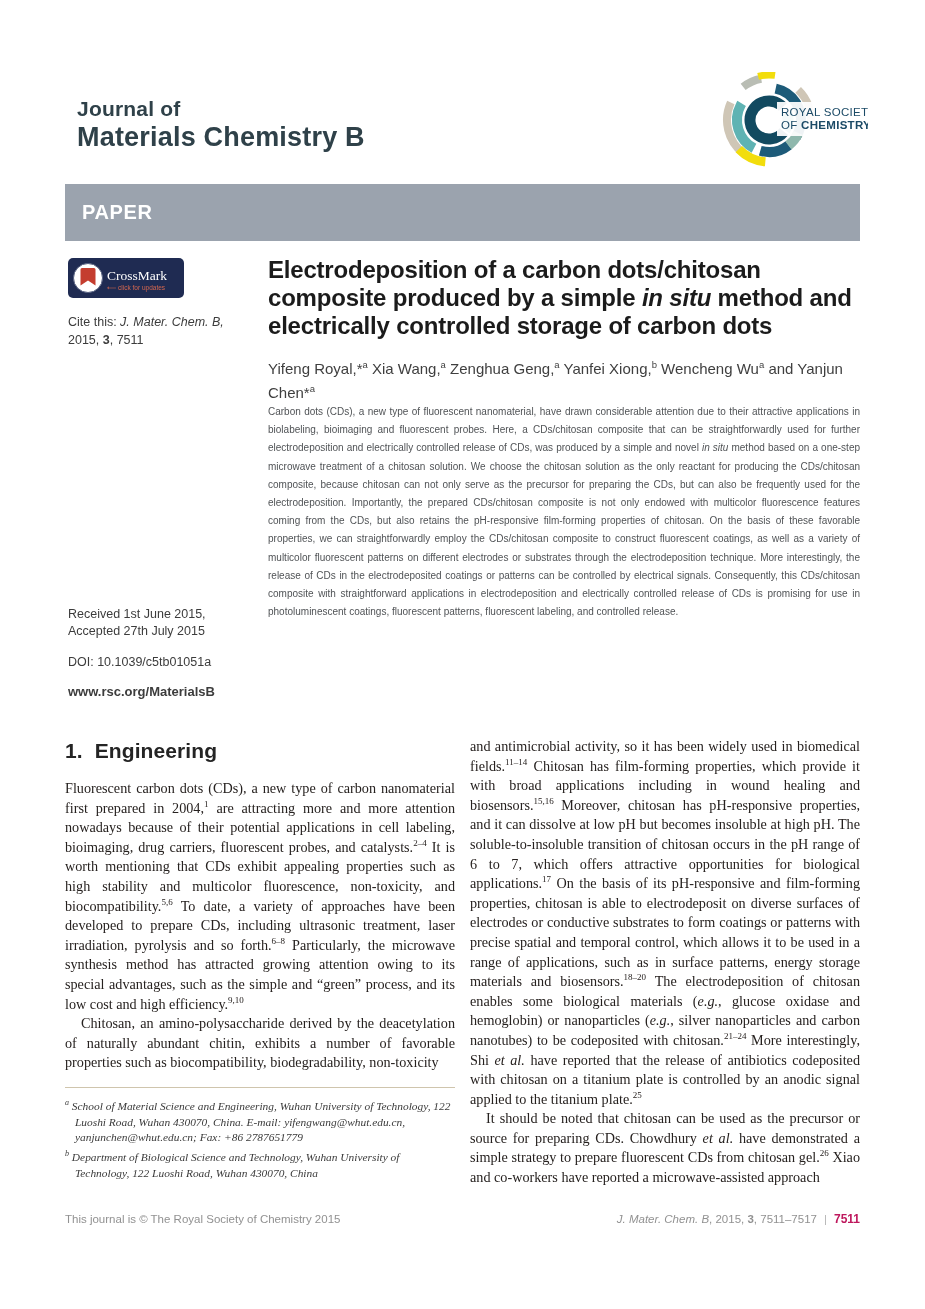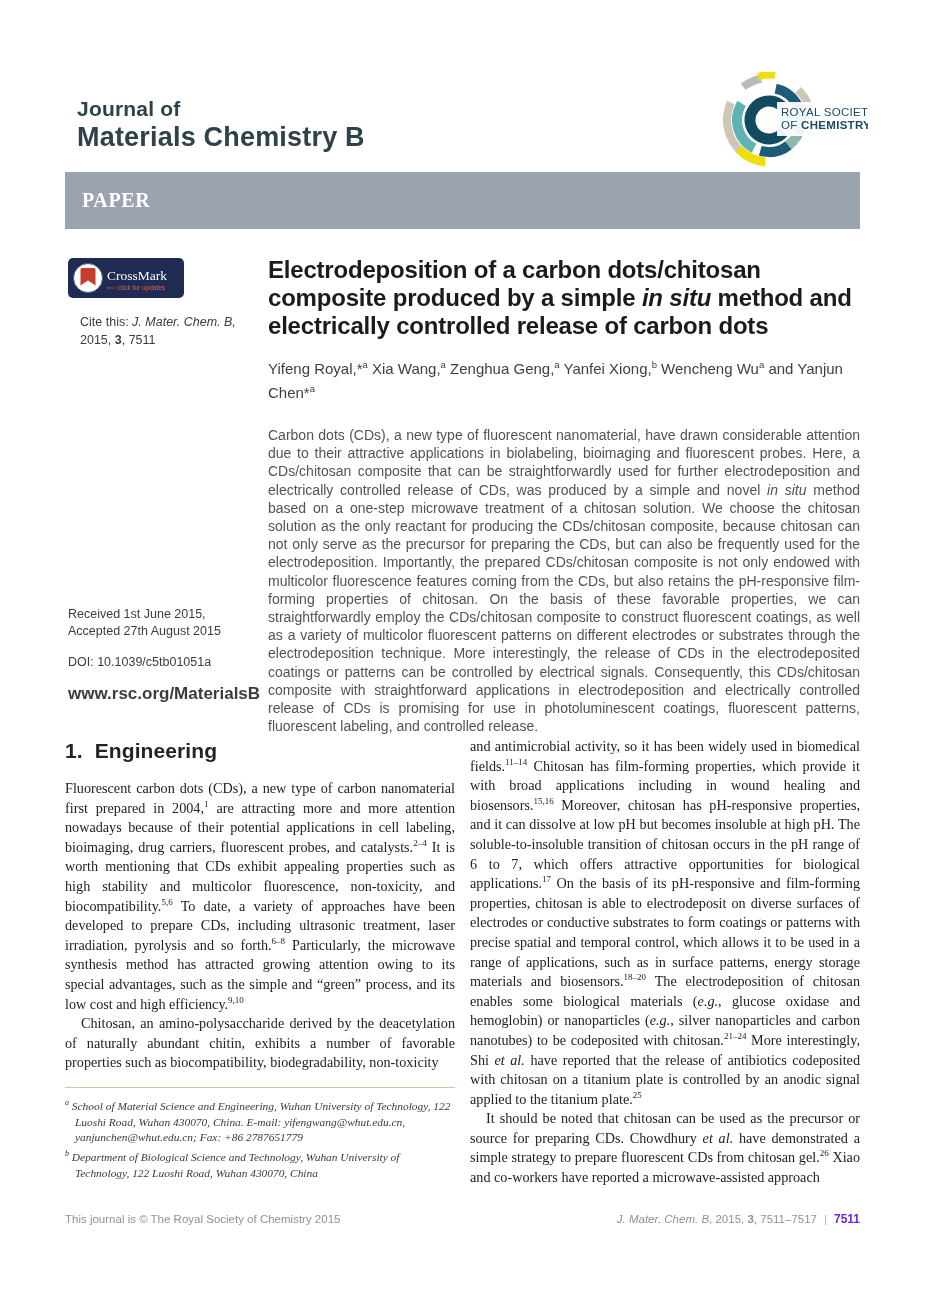--- a/index.html
+++ b/index.html
@@ -7,38 +7,38 @@
   .page {
     position:relative; width:925px; height:1309px; background:#fff;
     font-family:"Liberation Sans", sans-serif; overflow:hidden;
   }
   
   .journal-logo { position:absolute; left:65px; top:96px; color:#2f4149;margin-left:12px; }
   .journal-logo .l1 { font-size:21px; font-weight:700; letter-spacing:.2px; line-height:26px; }
   .journal-logo .l2 { font-size:27px; font-weight:700; letter-spacing:.2px; line-height:30px; }
   .rsc-logo { position:absolute; left:722px; top:72px; }
   .banner {
-    position:absolute; left:65px; top:172px; width:795px; height:57px;
+    position:absolute; left:65px; top:184px; width:795px; height:57px;
     background:#9ba3ae; color:#ffffff; font-size:20px; font-weight:700;
-    letter-spacing:.6px; display:flex; align-items:center; padding-left:17px;font-family:Liberation Serif, serif;
+    letter-spacing:.6px; display:flex; align-items:center; padding-left:17px;
   }
   
   .art-head { position:absolute; left:65px; top:256px; width:795px; display:flex; }
   .meta-col { position:relative; width:187px; height:460px; flex:none; margin-right:16px; }
   .crossmark { position:absolute; left:3px; top:2px; cursor:pointer; }
-  .cite { position:absolute; left:3px; top:57px; width:180px; font-size:12.5px; line-height:18px; color:#3c3c3c;margin-left:12px; }
+  .cite { position:absolute; left:3px; top:57px; width:180px; font-size:12.5px; line-height:18px; color:#3c3c3c; }
   .recv { position:absolute; left:3px; top:350px; font-size:12.5px; line-height:17px; color:#3c3c3c; }
   .doi  { position:absolute; left:3px; top:399px; font-size:12.5px; color:#3c3c3c; }
-  .www  { position:absolute; left:3px; top:428px; font-size:17px; font-weight:700; color:#3c3c3c; }
+  .www  { position:absolute; left:3px; top:428px; font-size:13px; font-weight:700; color:#3c3c3c; }
   .title-col { width:592px; }
   .art-title { font-size:24px; font-weight:700; color:#1b1b1b; line-height:28px; letter-spacing:-.2px; }
   .art-title i { font-style:italic; }
   .authors { margin-top:15px; font-size:15px; color:#3f3f3f; line-height:20px; }
   .authors sup { font-size:9.5px; }
-  .abstract { margin-top:23px; font-size:14px; color:#505356; line-height:18.2px; text-align:justify; }
+  .abstract { font-size:10px; color:#505356; line-height:18.2px; text-align:justify; }
   
   .body-cols { position:absolute; left:65px; top:737px; width:795px; display:flex; gap:15px; }
   .col { width:390px; flex:none; }
   .sec-head { font-size:21px; font-weight:700; color:#242424; letter-spacing:.1px; margin:2px 0 16px 0; }
   .sec-head .num { margin-right:12px; }
   .bodytext p {
     font-family:"Liberation Serif", serif; font-size:14.2px; line-height:19.6px;
     color:#26211f; text-align:justify;
   }
   .bodytext p + p { text-indent:16px; }
@@ -50,21 +50,21 @@
     line-height:15.8px; color:#3a3a3a; padding-left:10px; text-indent:-10px;
   }
   .footnotes sup { font-size:8px; font-style:italic; }
   
   .footer { position:absolute; left:65px; top:1212px; width:795px; display:flex; justify-content:space-between; align-items:baseline; }
   .foot-left { font-size:11.5px; color:#919191; }
   .foot-right { font-size:11.5px; color:#919191; }
   .foot-right i { }
   .foot-right b { font-weight:700; }
   .foot-sep { margin:0 7px; color:#b5b5b5; }
-  .foot-page { font-size:12px; font-weight:700; color:#6d28d9; }
+  .foot-page { font-size:12px; font-weight:700; color:#be185d; }
 </style>
 </head>
 <body>
 
 <div class="page">
 
   <div class="journal-logo">
     <div class="l1">Journal of</div>
     <div class="l2">Materials Chemistry B</div>
   </div>
@@ -108,30 +108,30 @@
           <path d="M14 10 h12 q1.5 0 1.5 1.5 v16 l-7.5 -5 l-7.5 5 v-16 q0 -1.5 1.5 -1.5 z" fill="#c43d2f"></path>
           <text x="39" y="22" font-family="Liberation Serif, serif" font-size="13.5" fill="#ffffff">CrossMark</text>
           <text x="39" y="32" font-family="Liberation Sans, sans-serif" font-size="6.5" fill="#d4674f">⟵ click for updates</text>
         </svg>
       </div>
 
       <div class="cite"><span>Cite this: </span><i>J. Mater. Chem. B,</i><span> 2015, </span><b>3</b><span>, 7511</span></div>
 
       <div class="recv">
         <div>Received 1st June 2015,</div>
-        <div>Accepted 27th August 2015</div>
+        <div>Accepted 27th July 2015</div>
       </div>
 
       <div class="doi">DOI: 10.1039/c5tb01051a</div>
 
       <div class="www">www.rsc.org/MaterialsB</div>
     </div>
 
     <div class="title-col">
-      <div class="art-title"><span>Electrodeposition of a carbon dots/chitosan composite produced by a simple </span><i>in situ</i><span> method and electrically controlled release of carbon dots</span></div>
+      <div class="art-title"><span>Electrodeposition of a carbon dots/chitosan composite produced by a simple </span><i>in situ</i><span> method and electrically controlled storage of carbon dots</span></div>
       <div class="authors"><span>Yifeng Royal,*</span><sup>a</sup><span> Xia Wang,</span><sup>a</sup><span> Zenghua Geng,</span><sup>a</sup><span> Yanfei Xiong,</span><sup>b</sup><span> Wencheng Wu</span><sup>a</sup><span> and Yanjun Chen*</span><sup>a</sup></div>
       <div class="abstract"><span>Carbon dots (CDs), a new type of fluorescent nanomaterial, have drawn considerable attention due to their attractive applications in biolabeling, bioimaging and fluorescent probes. Here, a CDs/chitosan composite that can be straightforwardly used for further electrodeposition and electrically controlled release of CDs, was produced by a simple and novel </span><i>in situ</i><span> method based on a one-step microwave treatment of a chitosan solution. We choose the chitosan solution as the only reactant for producing the CDs/chitosan composite, because chitosan can not only serve as the precursor for preparing the CDs, but can also be frequently used for the electrodeposition. Importantly, the prepared CDs/chitosan composite is not only endowed with multicolor fluorescence features coming from the CDs, but also retains the pH-responsive film-forming properties of chitosan. On the basis of these favorable properties, we can straightforwardly employ the CDs/chitosan composite to construct fluorescent coatings, as well as a variety of multicolor fluorescent patterns on different electrodes or substrates through the electrodeposition technique. More interestingly, the release of CDs in the electrodeposited coatings or patterns can be controlled by electrical signals. Consequently, this CDs/chitosan composite with straightforward applications in electrodeposition and electrically controlled release of CDs is promising for use in photoluminescent coatings, fluorescent patterns, fluorescent labeling, and controlled release.</span></div>
     </div>
   </div>
 
   <div class="body-cols">
     <div class="col">
       <div class="sec-head">
         <span class="num">1.</span><span>Engineering</span>
       </div>

